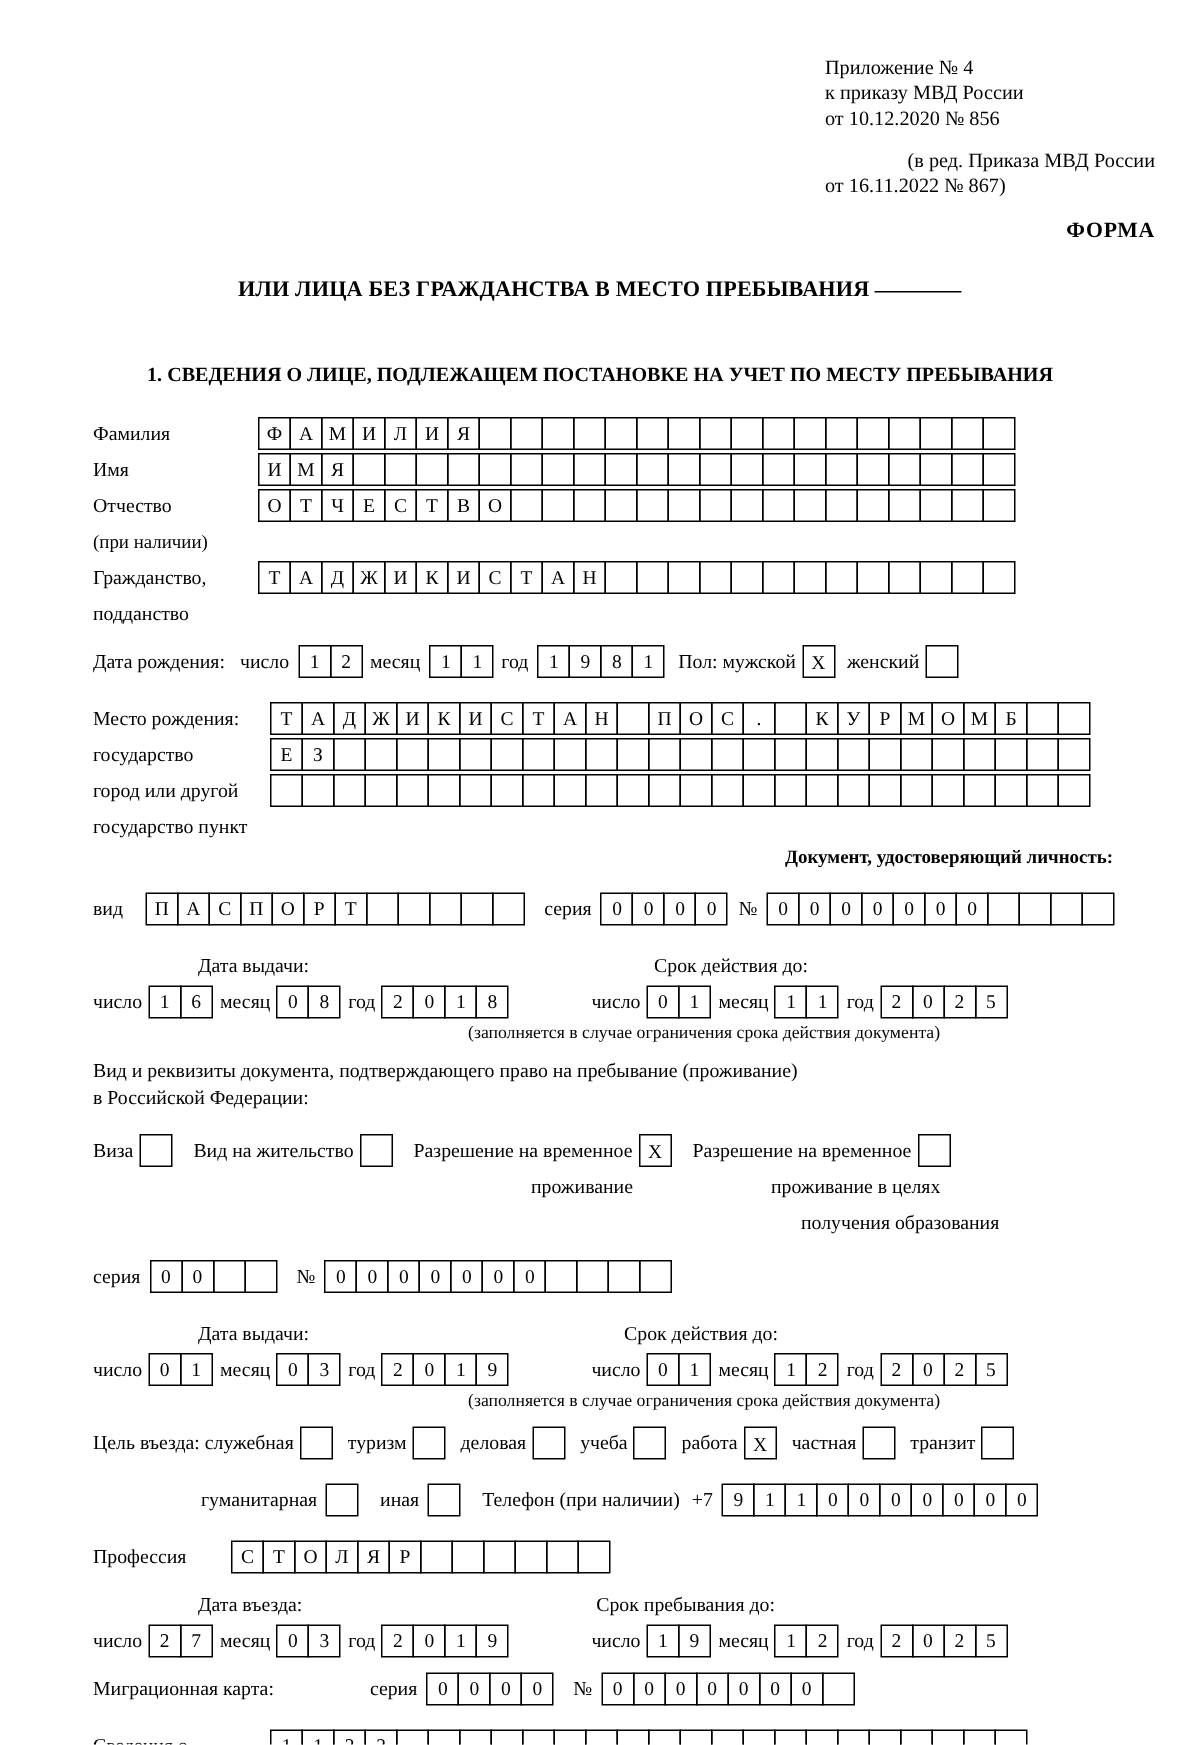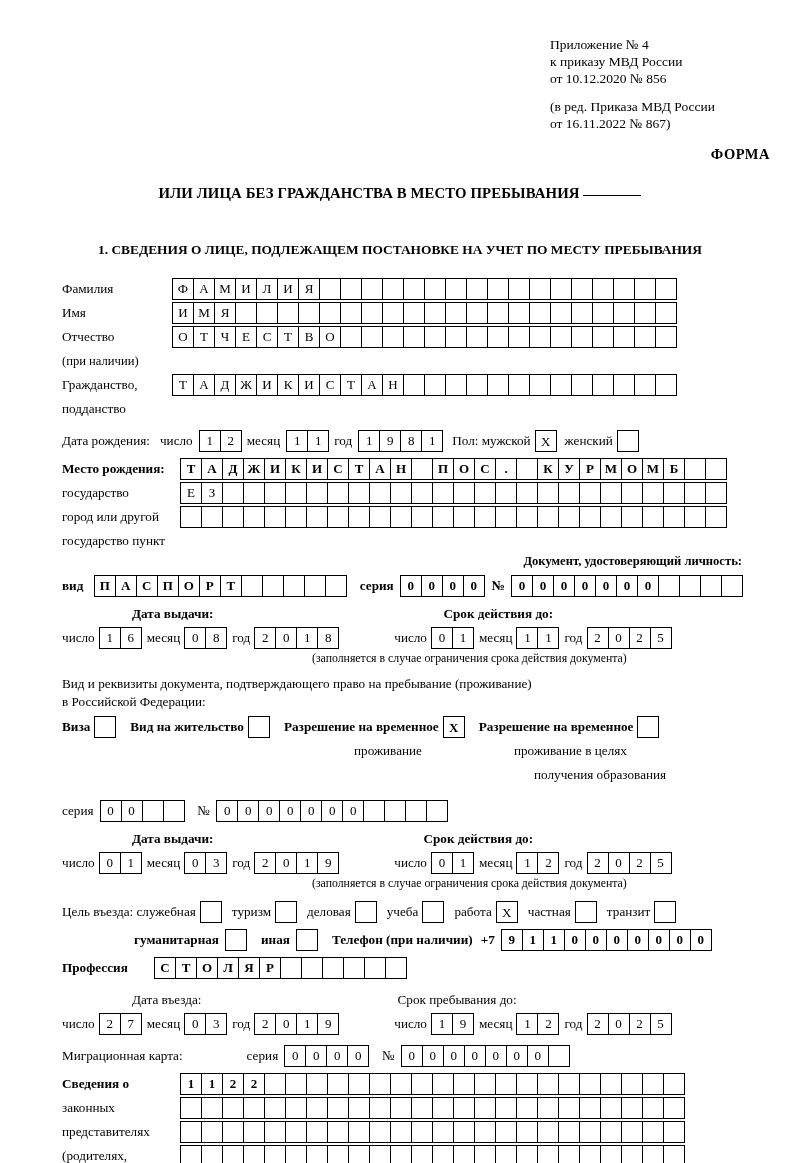--- a/index.html
+++ b/index.html
@@ -26,20 +26,21 @@
     position: absolute;
     top: 36px;
     right: 62px;
     width: 220px;
     font-size: 13.5px;
     line-height: 17px;
     text-align: left;
   }
   .header-block .grp2 {
     margin-top: 11px;
+    text-align: right;
   }
   .forma {
     position: absolute;
     top: 146px;
     right: 62px;
     font-weight: bold;
     font-size: 14.5px;
     letter-spacing: 0.5px;
   }
   .title {
@@ -128,21 +129,21 @@
     align-items: center;
     white-space: nowrap;
   }
   .flexline > span { line-height: 22px; }
   .mr4 { margin-right: 4px; }
   .mr6 { margin-right: 6px; }
   .mr8 { margin-right: 8px; }
   .mr10 { margin-right: 10px; }
   .mr14 { margin-right: 14px; }
   .mr20 { margin-right: 20px; }
-  .mt6 { margin-top: 6px; font-weight: bold; }
+  .mt6 { margin-top: 16px; }
   .mt10 { margin-top: 10px; }
   .mt14 { margin-top: 14px; }
   .purpose-row { display:flex; align-items:center; flex-wrap: nowrap;}
 </style>
 </head>
 <body>
 
 <div class="page">
 
   <div class="header-block">

